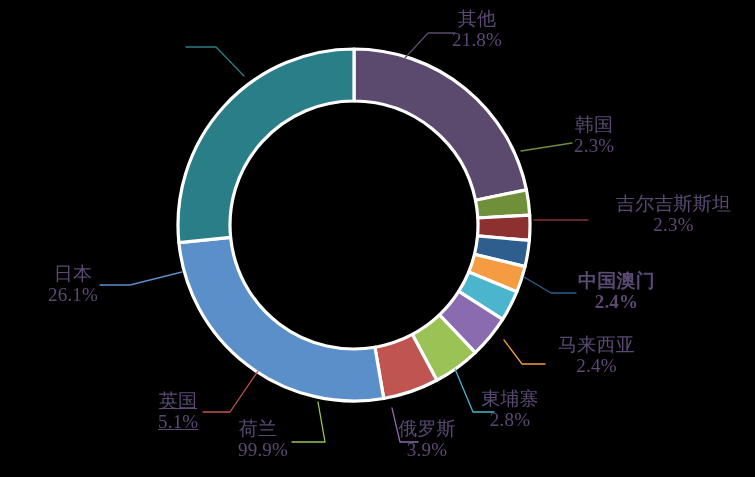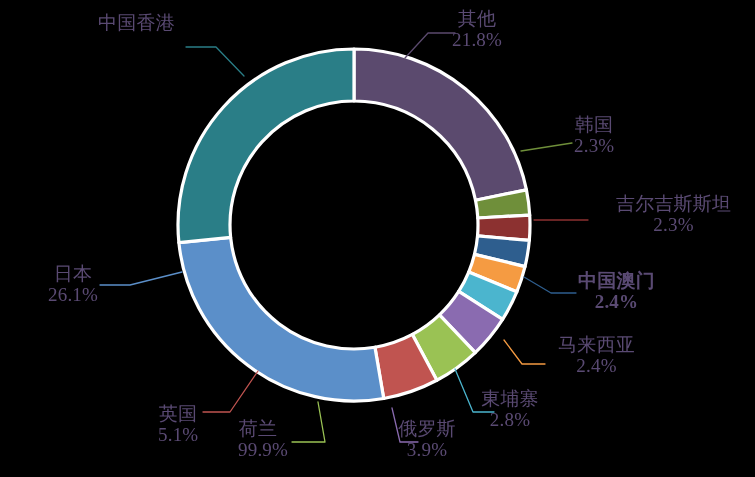--- a/index.html
+++ b/index.html
@@ -112,26 +112,25 @@
         <span class="pc">2.8%</span>
       </div>
       <div class="dlabel al-center" style="left: 398px; top: 418px; width: 58px; font-family: Liberation Serif, serif;">
         <span class="nm">俄罗斯</span>
         <span class="pc">3.9%</span>
       </div>
       <div class="dlabel al-center" style="left: 238px; top: 418px; width: 40px;">
         <span class="nm">荷兰</span>
         <span class="pc">99.9%</span>
       </div>
-      <div class="dlabel al-center" style="left: 158px; top: 403px; width: 40px;">
+      <div class="dlabel al-center" style="left: 158px; top: 390px; width: 40px; text-decoration: underline;">
         <span class="nm">英国</span>
         <span class="pc">5.1%</span>
       </div>
       <div class="dlabel al-center" style="left: 48px; top: 263px; width: 50px;">
         <span class="nm">日本</span>
         <span class="pc">26.1%</span>
       </div>
       <div class="dlabel al-center" style="left: 98px; top: 12px; width: 77px;">
-        <span class="nm">中国香港</span>
       </div>
     </div>
 
 </div>
 
 </body></html>

